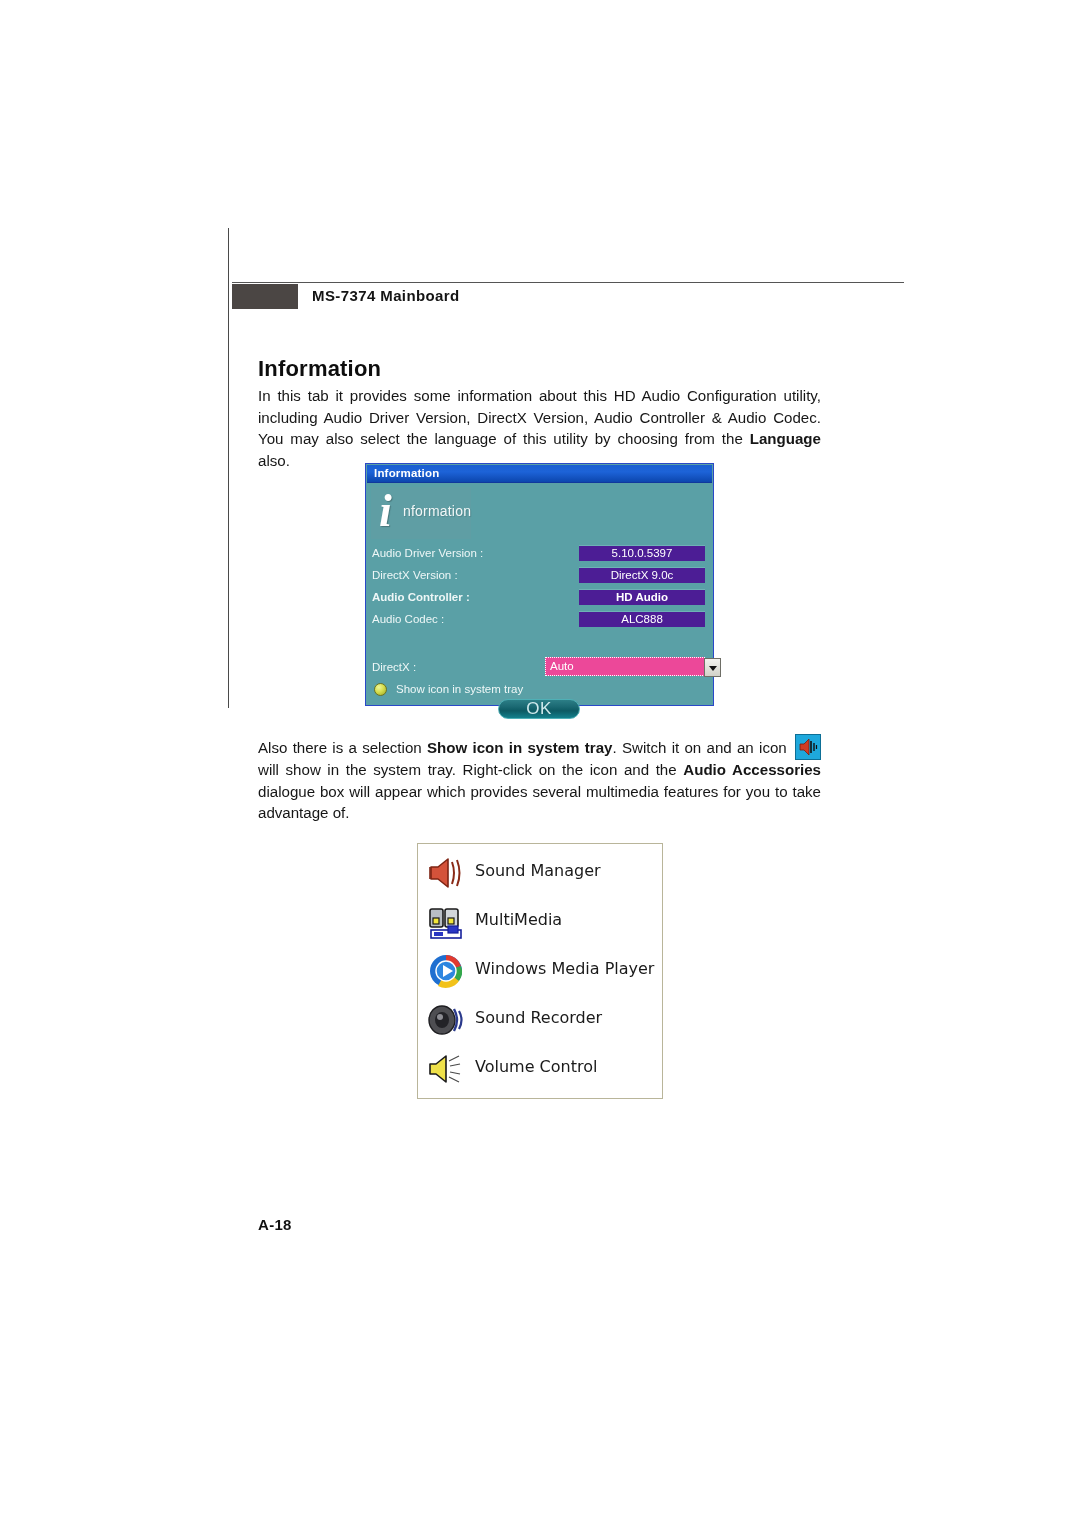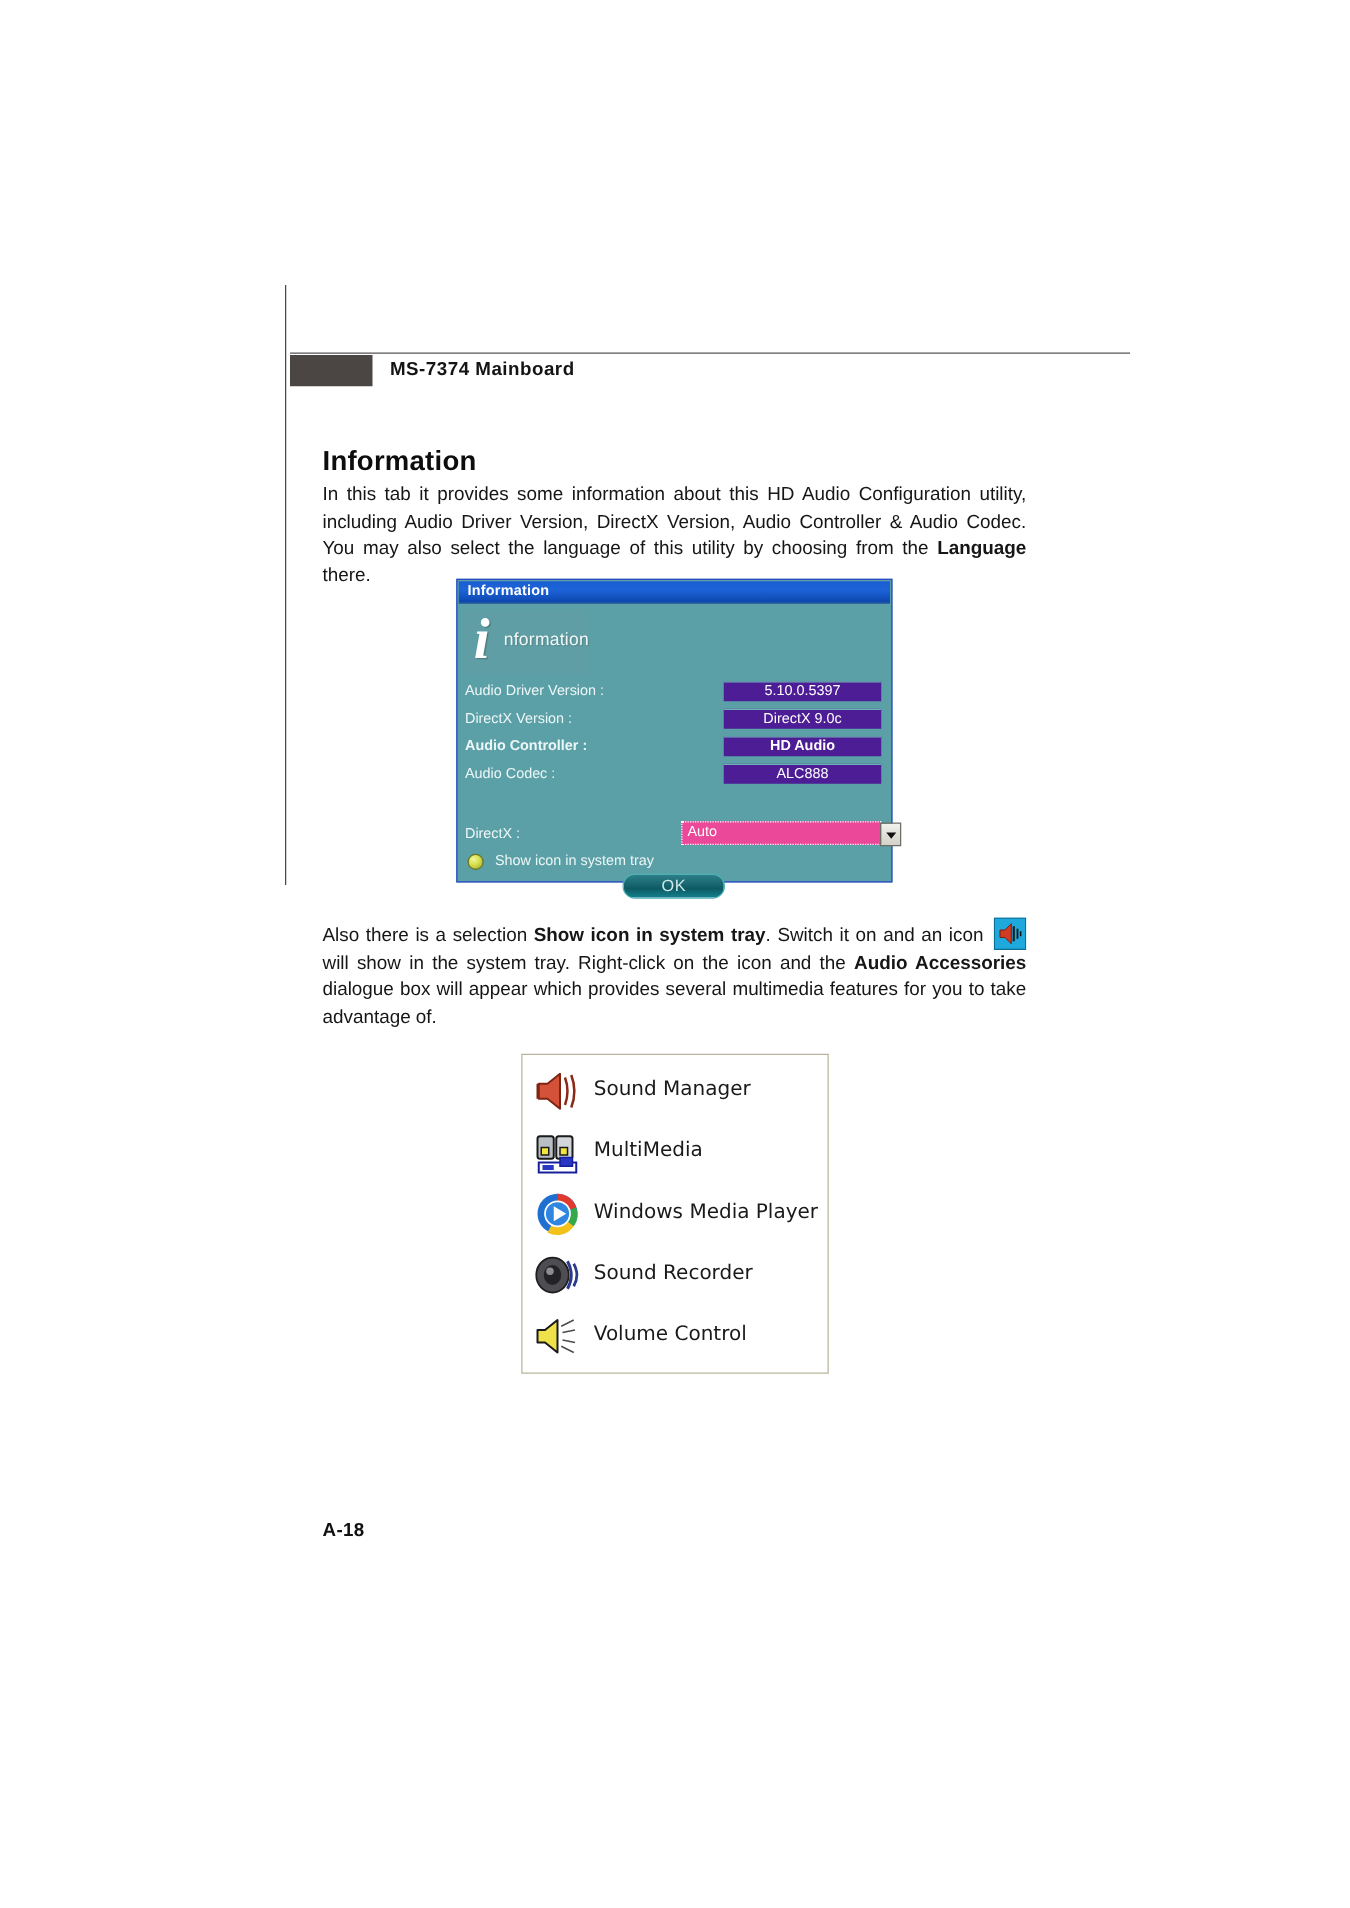--- a/index.html
+++ b/index.html
@@ -273,21 +273,21 @@
     left: 131px;
     top: 216px;
     width: 82px;
     height: 20px;
     border-radius: 10px;
     background: linear-gradient(to bottom, #2c7e86 0%, #1c6a74 35%, #0d5a63 60%, #13808c 100%);
     border: 1px solid #4fb0b6;
     box-sizing: border-box;
     text-align: center;
     color: #cfe9ec;
-    font-size: 13px;
+    font-size: 17px;
     line-height: 18px;
     letter-spacing: 0.4px;
   }
 
   
   .accessories {
     position: absolute;
     left: 417px;
     top: 843px;
     width: 246px;
@@ -327,21 +327,21 @@
 
 <div class="header">
   <div class="header-line"></div>
   <div class="header-block"></div>
   <div class="header-title">MS-7374 Mainboard</div>
 </div>
 
 <div class="section-title">Information</div>
 
 <div class="para" id="para-intro">
-  <span>In this tab it provides some information about this HD Audio Configuration utility, including Audio Driver Version, DirectX Version, Audio Controller &amp; Audio Codec. You may also select the language of this utility by choosing from the </span><b>Language</b><span> there.</span>
+  <span>In this tab it provides some information about this HD Audio Configuration utility, including Audio Driver Version, DirectX Version, Audio Controller &amp; Audio Codec. You may also select the language of this utility by choosing from the </span><b>Language</b><span> also.</span>
 </div>
 
 <div class="dialog">
   <div class="dialog-titlebar">
     <span>Information</span>
   </div>
   <div class="dialog-body">
 
     <div class="info-banner">
       <div class="info-i">i</div>

